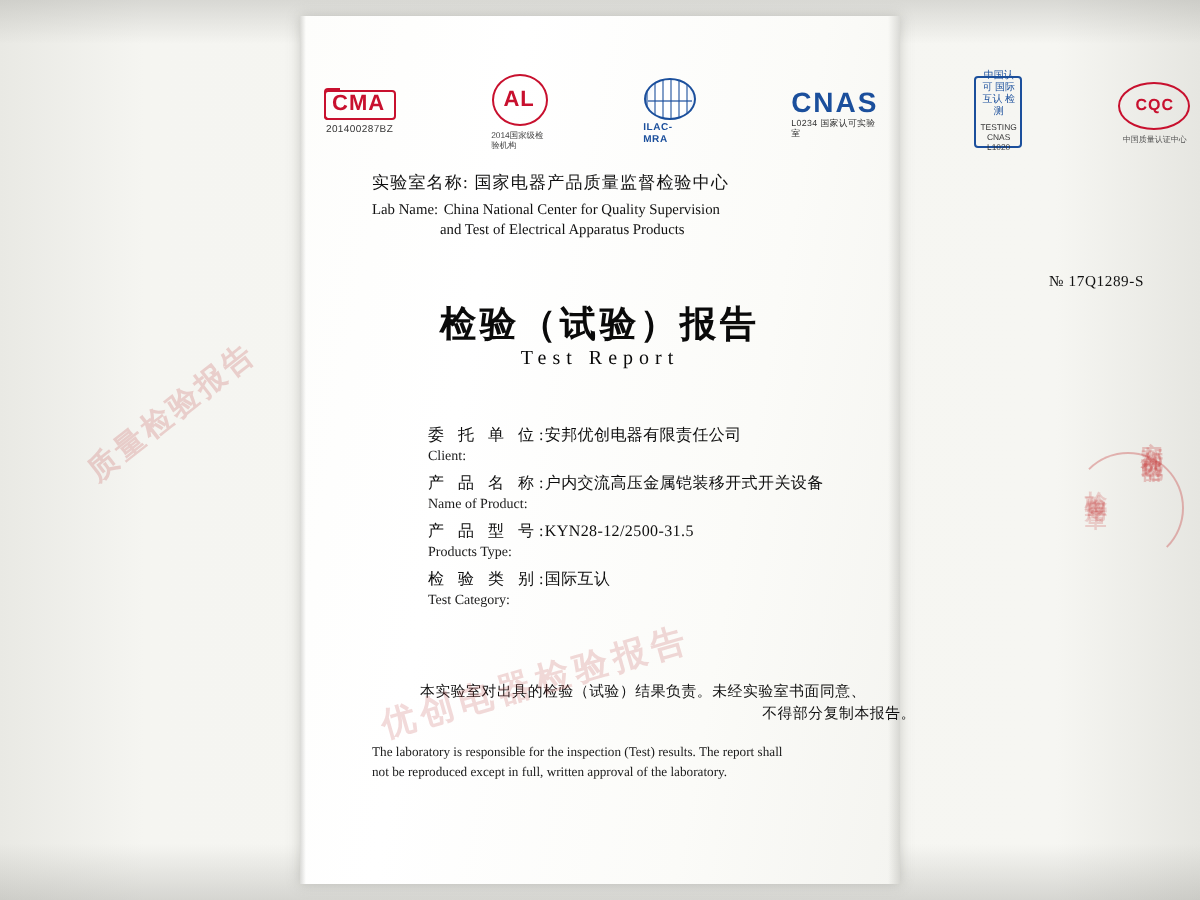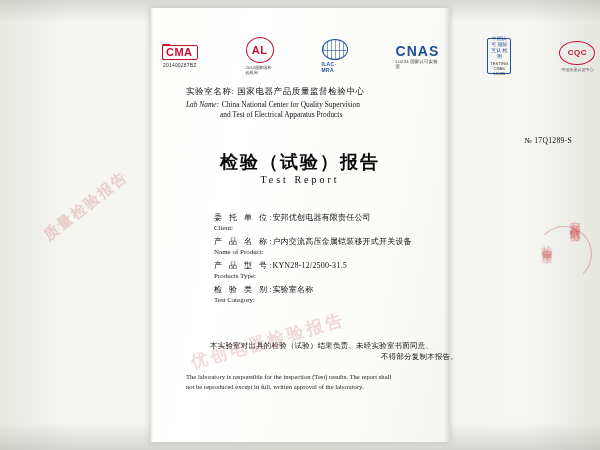--- a/index.html
+++ b/index.html
@@ -248,21 +248,20 @@
   .lab-line-en2 {
     font-family: "Liberation Serif", serif;
     font-size: 7.4px;
     margin-top: 1px;
     padding-left: 34px;
     white-space: nowrap;
   }
   .lab-en-label {
     display: inline-block;
     width: 34px;
-    font-style: italic;
   }
 
   
   .report-no {
     position: absolute;
     right: 28px;
     top: 136px;
     font-family: "Liberation Serif", serif;
     font-size: 7.6px;
     color: #111;
@@ -487,21 +486,21 @@
       <div class="f-cn">
         <span class="f-label-cn">产 品 型 号:</span>
         <span class="f-value">KYN28-12/2500-31.5</span>
       </div>
       <div class="f-en">Products Type:</div>
     </div>
 
     <div class="field">
       <div class="f-cn">
         <span class="f-label-cn">检 验 类 别:</span>
-        <span class="f-value">实验室名称</span>
+        <span class="f-value">国际互认</span>
       </div>
       <div class="f-en">Test Category:</div>
     </div>
 
   </div>
 
   <div class="note-cn">
     <div>本实验室对出具的检验（试验）结果负责。未经实验室书面同意、</div>
     <div class="l2">不得部分复制本报告。</div>
   </div>

